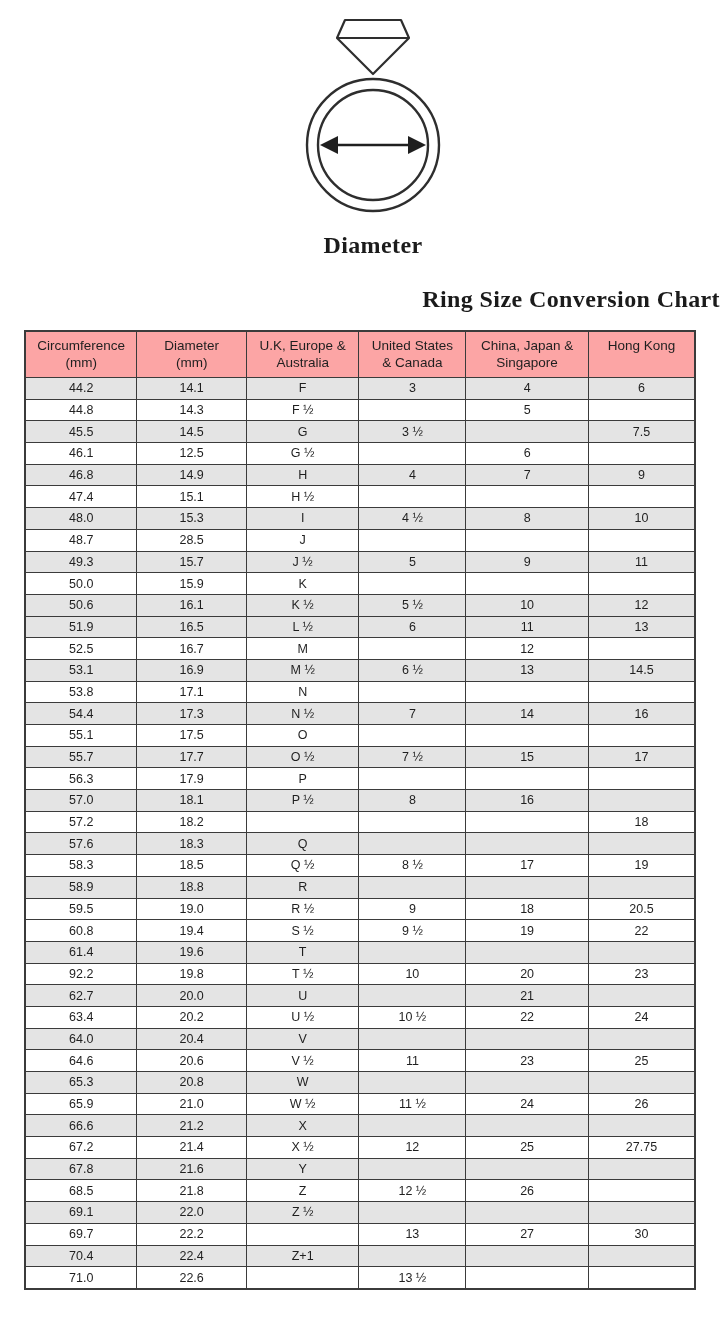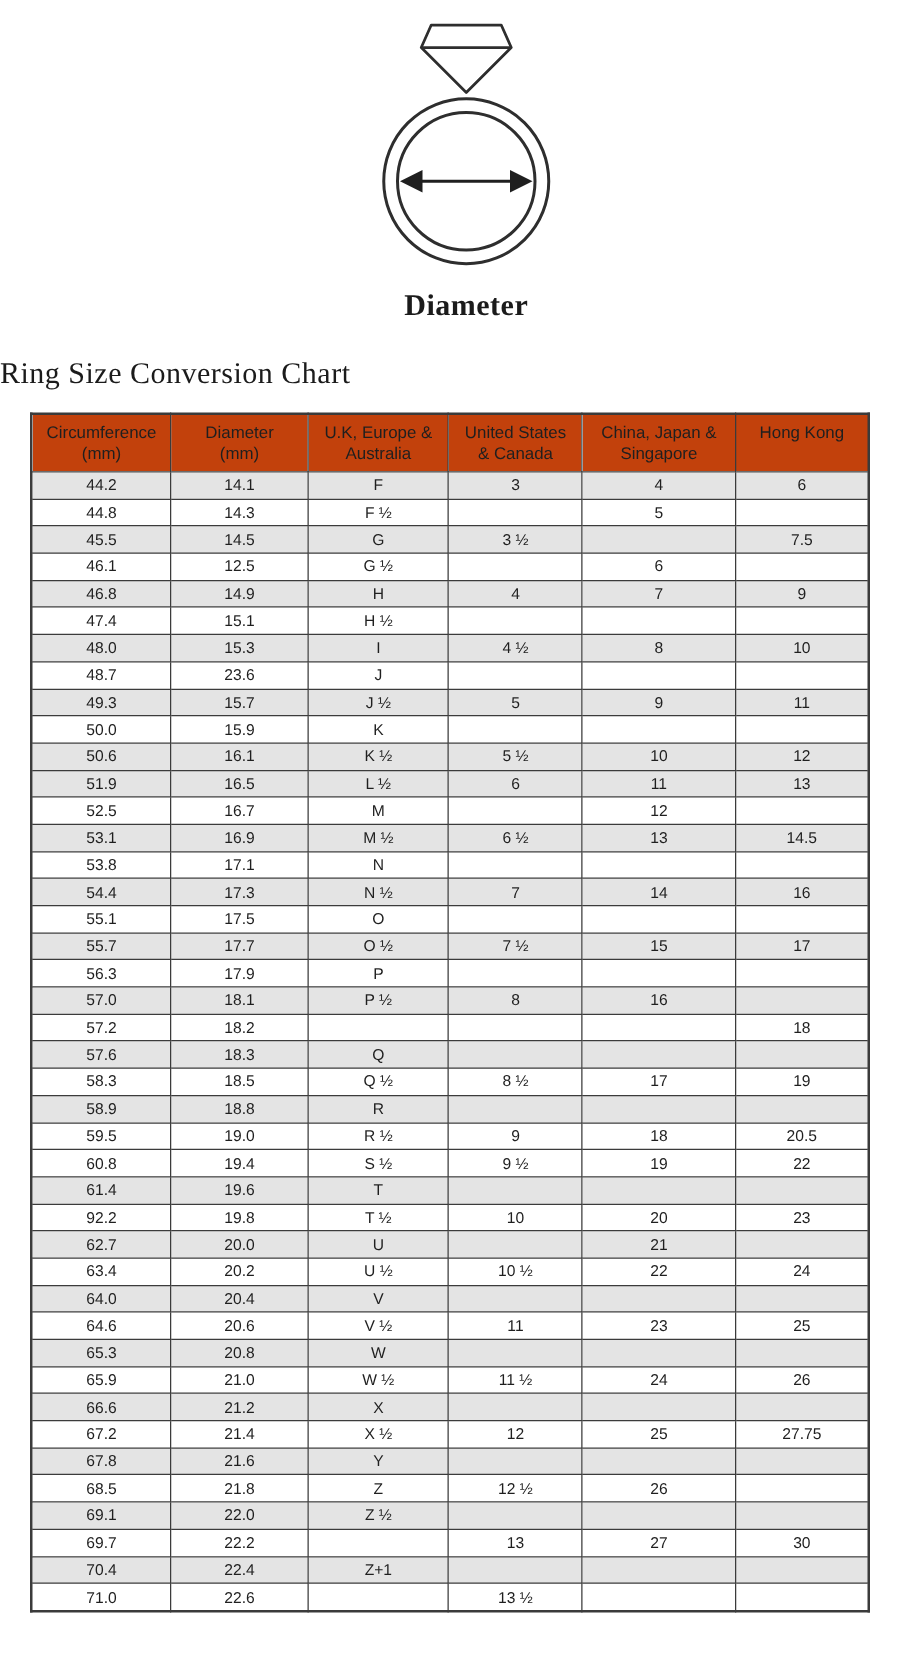--- a/index.html
+++ b/index.html
@@ -24,23 +24,23 @@
     text-align:center;
     font-family:"Liberation Serif", serif;
     font-weight:700;
     font-size:24px;
     letter-spacing:.4px;
     color:#1b1b1b;
     margin-top:8px;
     transform:translateX(13px);
   }
   .chart-title{
-    text-align:left;
+    text-align:right;
     font-family:"Liberation Serif", serif;
-    font-weight:400;
+    font-weight:700;
     font-size:24px;
     letter-spacing:.4px;
     color:#1b1b1b;
     margin:27px 0 17px 0;
   }
 
   
   table.conv{
     border-collapse:collapse;
     table-layout:fixed;
@@ -53,21 +53,21 @@
     text-align:center;
     overflow:hidden;
     white-space:nowrap;
   }
   table.conv th{
     font-weight:400;
     font-size:13.5px;
     line-height:17px;
     padding:5px 2px 6px 2px;
     vertical-align:top;
-    background:#c2410c;
+    background:#fca5a5;
   }
   table.conv td{
     font-size:12.5px;
     height:20.7px;
     padding:0 2px;
     background:#ffffff;
   }
   table.conv tr.stripe td{background:var(--stripe);}
 </style>
 </head>
@@ -182,21 +182,21 @@
         <tr class="stripe">
           <td>48.0</td>
           <td>15.3</td>
           <td>I</td>
           <td>4 ½</td>
           <td>8</td>
           <td>10</td>
         </tr>
         <tr>
           <td>48.7</td>
-          <td>23.6</td>
+          <td>28.5</td>
           <td>J</td>
           <td></td>
           <td></td>
           <td></td>
         </tr>
         <tr class="stripe">
           <td>49.3</td>
           <td>15.7</td>
           <td>J ½</td>
           <td>5</td>

